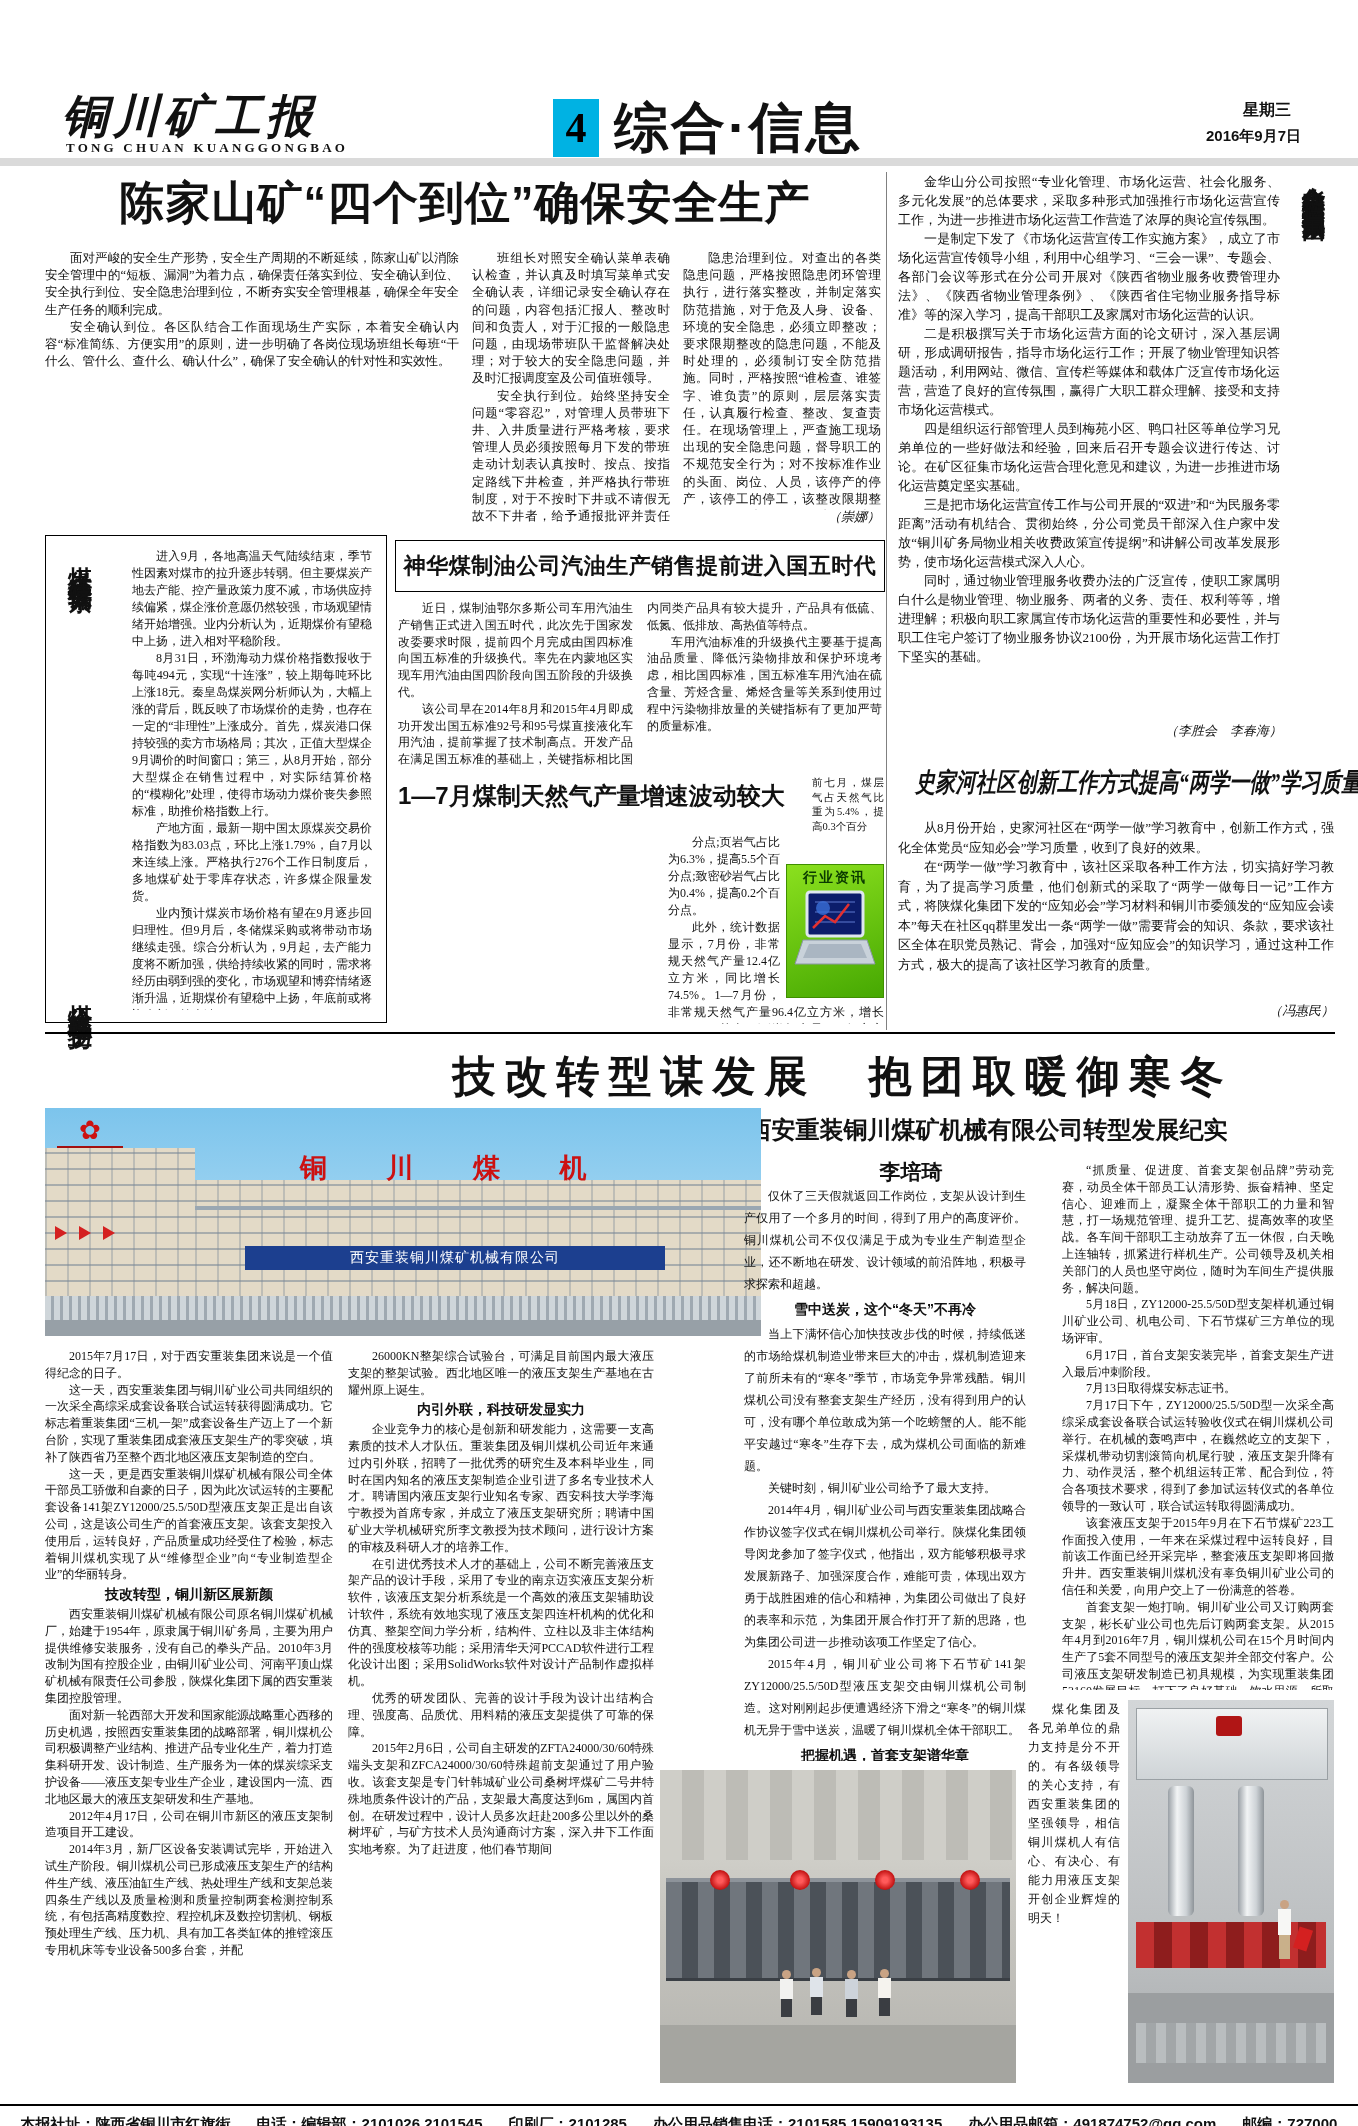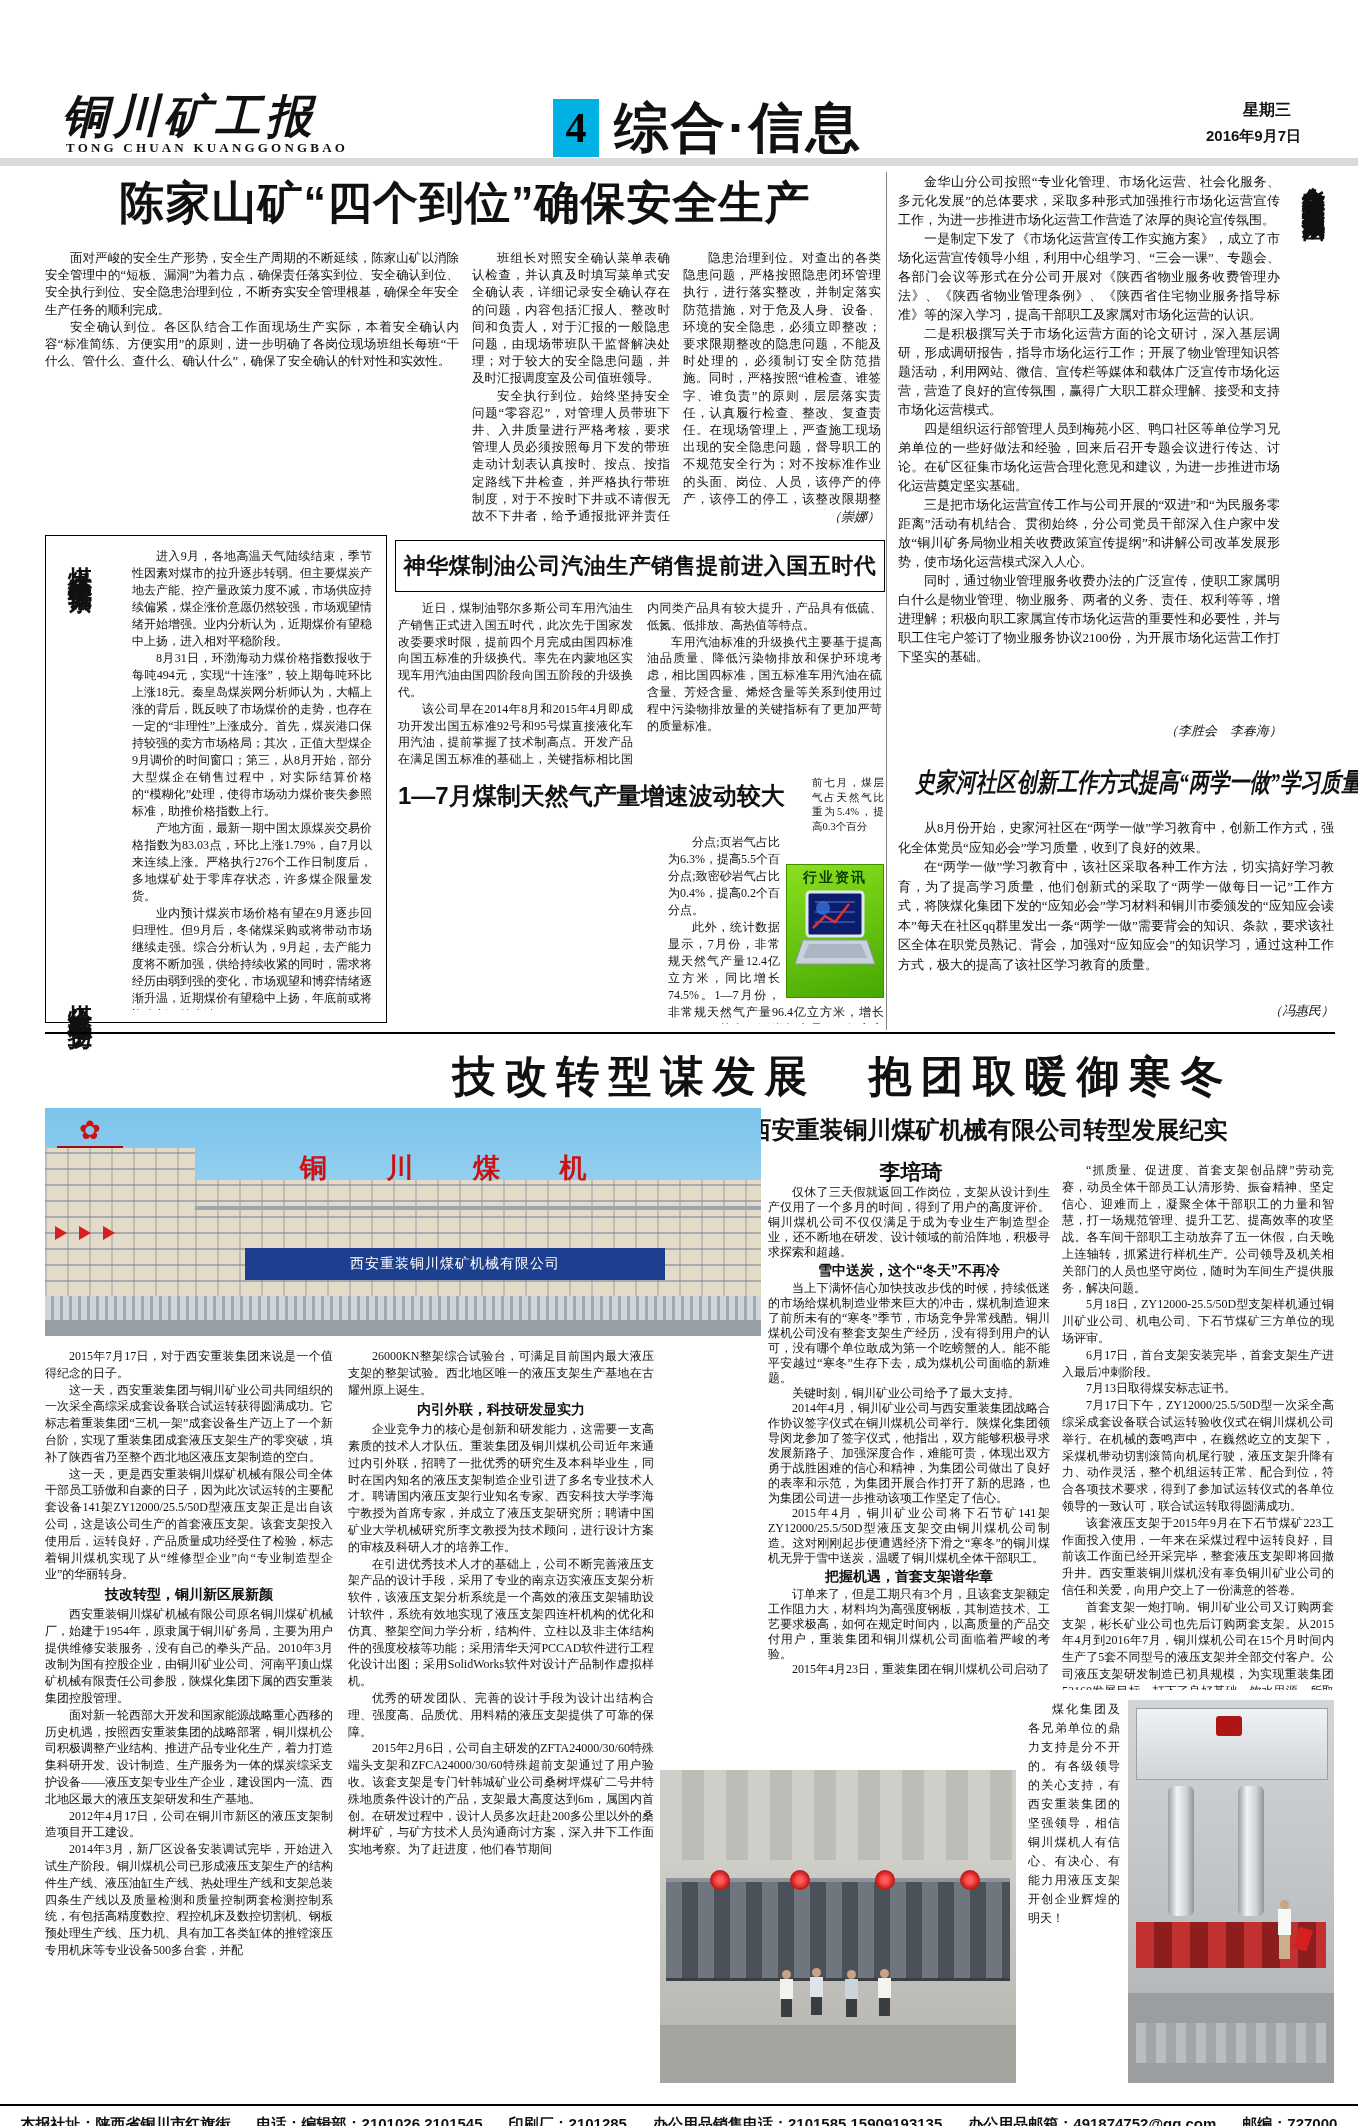--- a/index.html
+++ b/index.html
@@ -155,21 +155,21 @@
 
   <div class="abs photo bphoto" style="left:45px;top:1108px;width:716px;height:228px;">
     <div class="abs" style="left:12px;top:10px;width:66px;text-align:center;">
       <div style="font-size:26px;color:#cc1111;line-height:26px;">✿</div>
       <div style="background:#a30f0f;color:#fff;font-size:10px;padding:2px 3px;margin-top:2px;font-family:'Liberation Sans',sans-serif;">西安重装</div>
     </div>
     <div class="abs bldg" style="left:0;bottom:38px;width:150px;height:150px;"></div>
     <div class="abs bldg" style="left:150px;bottom:38px;width:566px;height:118px;"></div>
     <div class="abs roof-letters" style="left:255px;top:42px;">铜 川 煤 机</div>
     <div class="abs" style="left:150px;top:98px;width:566px;height:4px;background:#9aa7b2;"></div>
-    <div class="abs gate-sign" style="left:200px;bottom:56px;width:420px;height:32px;font-size:14px;">西安重装铜川煤矿机械有限公司</div>
+    <div class="abs gate-sign" style="left:200px;bottom:66px;width:420px;height:24px;font-size:14px;">西安重装铜川煤矿机械有限公司</div>
     <div class="abs" style="left:10px;bottom:92px;">
       <span class="flag"></span>
       <span class="flag" style="margin-left:8px;"></span>
       <span class="flag" style="margin-left:8px;"></span>
     </div>
     <div class="abs" style="left:0;bottom:16px;width:100%;height:24px;background:repeating-linear-gradient(90deg,#cfd6da 0 6px,#9fa9b1 6px 9px);"></div>
     <div class="abs" style="left:0;bottom:0;width:100%;height:16px;background:#97a0a7;"></div>
   </div>
 
   <div class="abs txt art" style="left:45px;top:1348px;width:288px;height:735px;font-size:12px;line-height:16.8px;">
@@ -191,21 +191,21 @@
         <p>26000KN整架综合试验台，可满足目前国内最大液压支架的整架试验。西北地区唯一的液压支架生产基地在古耀州原上诞生。</p>
       </div>
     <div class="colhead" style="font-size:14px;">内引外联，科技研发显实力</div>
     <div>
         <p>企业竞争力的核心是创新和研发能力，这需要一支高素质的技术人才队伍。重装集团及铜川煤机公司近年来通过内引外联，招聘了一批优秀的研究生及本科毕业生，同时在国内知名的液压支架制造企业引进了多名专业技术人才。聘请国内液压支架行业知名专家、西安科技大学李海宁教授为首席专家，并成立了液压支架研究所；聘请中国矿业大学机械研究所李文教授为技术顾问，进行设计方案的审核及科研人才的培养工作。</p>
         <p>在引进优秀技术人才的基础上，公司不断完善液压支架产品的设计手段，采用了专业的南京迈实液压支架分析软件，该液压支架分析系统是一个高效的液压支架辅助设计软件，系统有效地实现了液压支架四连杆机构的优化和仿真、整架空间力学分析，结构件、立柱以及非主体结构件的强度校核等功能；采用清华天河PCCAD软件进行工程化设计出图；采用SolidWorks软件对设计产品制作虚拟样机。</p>
         <p>优秀的研发团队、完善的设计手段为设计出结构合理、强度高、品质优、用料精的液压支架提供了可靠的保障。</p>
         <p>2015年2月6日，公司自主研发的ZFTA24000/30/60特殊端头支架和ZFCA24000/30/60特殊超前支架通过了用户验收。该套支架是专门针韩城矿业公司桑树坪煤矿二号井特殊地质条件设计的产品，支架最大高度达到6m，属国内首创。在研发过程中，设计人员多次赶赴200多公里以外的桑树坪矿，与矿方技术人员沟通商讨方案，深入井下工作面实地考察。为了赶进度，他们春节期间</p>
       </div>
   </div>
-  <div class="abs txt art" style="left:768px;top:1185px;width:282px;height:576px;font-size:12px;line-height:15px;">
+  <div class="abs txt art" style="left:744px;top:1185px;width:282px;height:576px;font-size:12px;line-height:22px;">
     <div>
         <p>仅休了三天假就返回工作岗位，支架从设计到生产仅用了一个多月的时间，得到了用户的高度评价。铜川煤机公司不仅仅满足于成为专业生产制造型企业，还不断地在研发、设计领域的前沿阵地，积极寻求探索和超越。</p>
       </div>
     <div class="colhead" style="font-size:14px;">雪中送炭，这个“冬天”不再冷</div>
     <div>
         <p>当上下满怀信心加快技改步伐的时候，持续低迷的市场给煤机制造业带来巨大的冲击，煤机制造迎来了前所未有的“寒冬”季节，市场竞争异常残酷。铜川煤机公司没有整套支架生产经历，没有得到用户的认可，没有哪个单位敢成为第一个吃螃蟹的人。能不能平安越过“寒冬”生存下去，成为煤机公司面临的新难题。</p>
         <p>关键时刻，铜川矿业公司给予了最大支持。</p>
         <p>2014年4月，铜川矿业公司与西安重装集团战略合作协议签字仪式在铜川煤机公司举行。陕煤化集团领导闵龙参加了签字仪式，他指出，双方能够积极寻求发展新路子、加强深度合作，难能可贵，体现出双方勇于战胜困难的信心和精神，为集团公司做出了良好的表率和示范，为集团开展合作打开了新的思路，也为集团公司进一步推动该项工作坚定了信心。</p>
         <p>2015年4月，铜川矿业公司将下石节矿141架ZY12000/25.5/50D型液压支架交由铜川煤机公司制造。这对刚刚起步便遭遇经济下滑之“寒冬”的铜川煤机无异于雪中送炭，温暖了铜川煤机全体干部职工。</p>
       </div>

